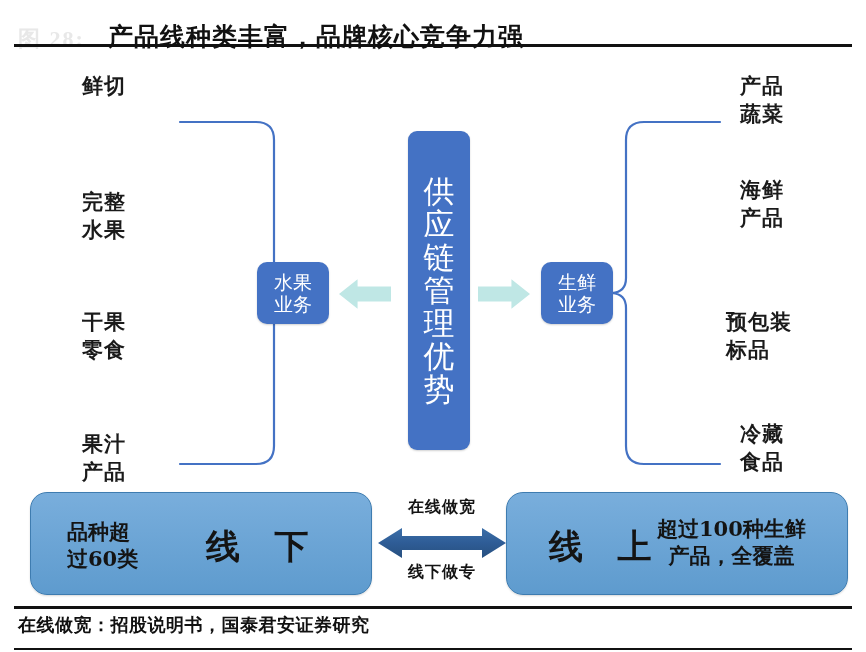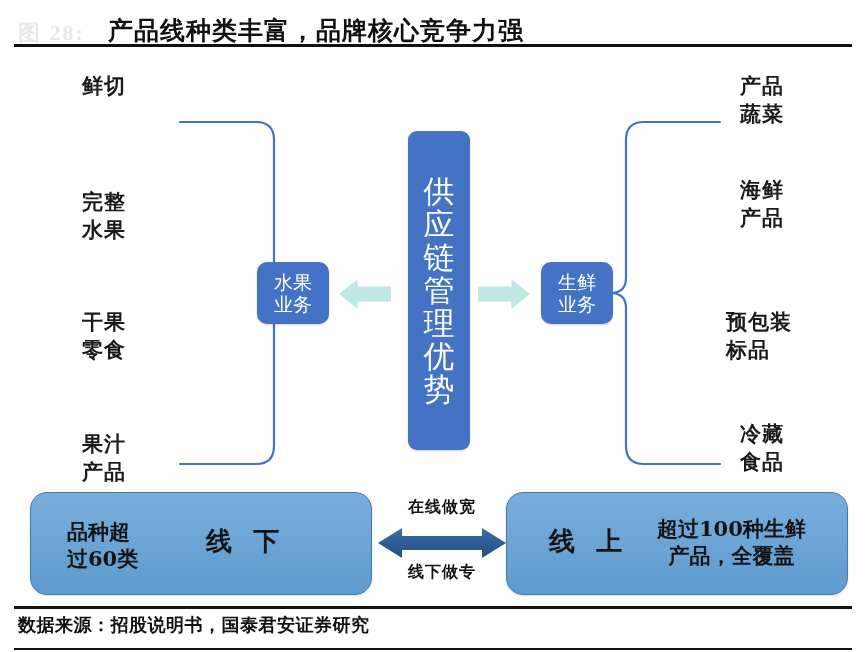--- a/index.html
+++ b/index.html
@@ -7,21 +7,21 @@
   body{
     width:866px;height:652px;
     background:#ffffff;
     font-family:"Liberation Serif","DejaVu Serif",serif;
     overflow:hidden;
     position:relative;
   }
   .page{position:relative;width:866px;height:652px;}
 
   
-  .title-zone{position:absolute;left:0;top:6px;width:866px;height:48px;}
+  .title-zone{position:absolute;left:0;top:12px;width:866px;height:48px;}
   .fig-no{
     position:absolute;left:18px;top:12px;
     font-size:22px;color:#e8e8e8;font-weight:bold;
     letter-spacing:2px;
     font-family:"Liberation Serif",serif;
   }
   .title-text{
     position:absolute;left:108px;top:8px;
     font-size:25px;font-weight:bold;color:#111111;
     letter-spacing:1px;
@@ -104,23 +104,23 @@
     position:absolute;inset:0;
     display:flex;align-items:center;
     padding:0 16px;box-sizing:border-box;
   }
   .chan-small{
     font-size:21px;color:#141414;font-weight:bold;
     line-height:1.3;white-space:pre-line;
     font-family:"DejaVu Serif",serif;
   }
   .chan-big{
-    font-size:26px;color:#141414;font-weight:bold;
+    font-size:34px;color:#141414;font-weight:bold;
     letter-spacing:7px;
-    font-family:Liberation Sans, sans-serif;
+    font-family:Liberation Mono, monospace;
   }
   #offline-small{position:absolute;left:36px;top:25px;}
   #offline-big{position:absolute;left:175px;top:31px;}
   #online-big{position:absolute;left:42px;top:31px;}
   #online-small{position:absolute;left:150px;top:22px;text-align:center;}
 
   
   .dbl-arrow{position:absolute;left:378px;top:527px;width:128px;height:32px;}
   .arrow-cap{
     position:absolute;width:140px;text-align:center;left:372px;
@@ -219,16 +219,16 @@
         <stop offset="50%" stop-color="#2E5C96"></stop>
         <stop offset="100%" stop-color="#27507F"></stop>
       </linearGradient>
     </defs>
     <polygon points="0,16 24,1 24,9 104,9 104,1 128,16 104,31 104,23 24,23 24,31" fill="url(#dblg)"></polygon>
   </svg>
 
   <div class="arrow-cap" id="cap-bot">线下做专</div>
 
   <div class="rule-bot1"></div>
-  <div class="source-text">数据来源：招股说明书，国泰君安证券研究</div>
+  <div class="source-text">在线做宽：招股说明书，国泰君安证券研究</div>
   <div class="rule-bot2"></div>
 
 </div>
 
 </body></html>

